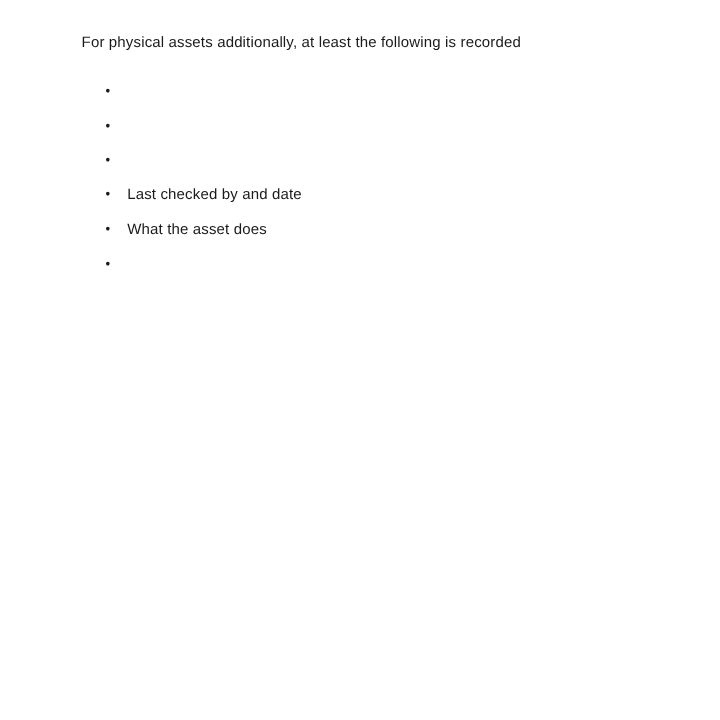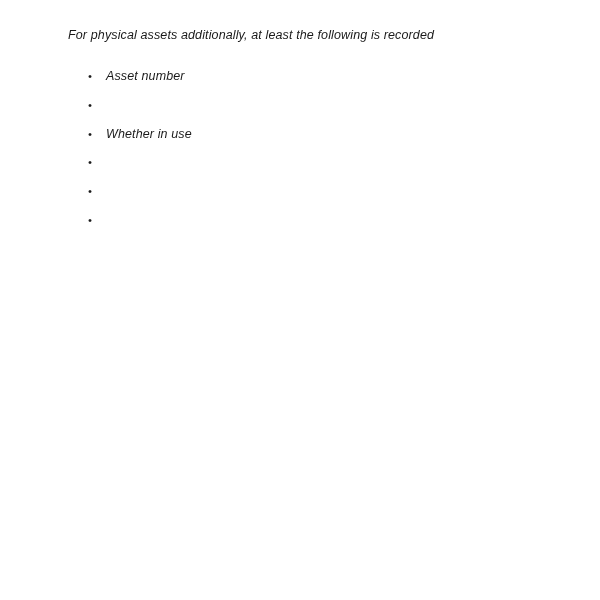--- a/index.html
+++ b/index.html
@@ -16,21 +16,20 @@
     -webkit-font-smoothing: antialiased;
     overflow: hidden;
   }
 
   .page {
     position: relative;
     width: 600px;
     height: 600px;
     background: #ffffff;
     box-sizing: border-box;
-    font-style: italic;
   }
 
   .doc-heading {
     position: absolute;
     left: 68px;
     top: 28px;
     font-size: 12.5px;
     line-height: 15px;
     color: #1a1a1a;
     white-space: nowrap;
@@ -76,39 +75,39 @@
 <body>
 
 <div class="page">
 
   <div class="doc-heading">For physical assets additionally, at least the following is recorded</div>
 
   <ul class="bullet-list">
 
     <li class="bullet-item">
       <span class="bullet-marker">•</span>
-      <span class="bullet-text">Asset number</span>
-    </li>
-
-    <li class="bullet-item">
-      <span class="bullet-marker">•</span>
-    </li>
-
-    <li class="bullet-item">
-      <span class="bullet-marker">•</span>
-      <span class="bullet-text">Whether in use</span>
     </li>
 
     <li class="bullet-item">
       <span class="bullet-marker">•</span>
     </li>
 
     <li class="bullet-item">
       <span class="bullet-marker">•</span>
     </li>
 
     <li class="bullet-item">
       <span class="bullet-marker">•</span>
+      <span class="bullet-text">Last checked by and date</span>
+    </li>
+
+    <li class="bullet-item">
+      <span class="bullet-marker">•</span>
+      <span class="bullet-text">What the asset does</span>
+    </li>
+
+    <li class="bullet-item">
+      <span class="bullet-marker">•</span>
     </li>
 
   </ul>
 
 </div>
 
 </body></html>

